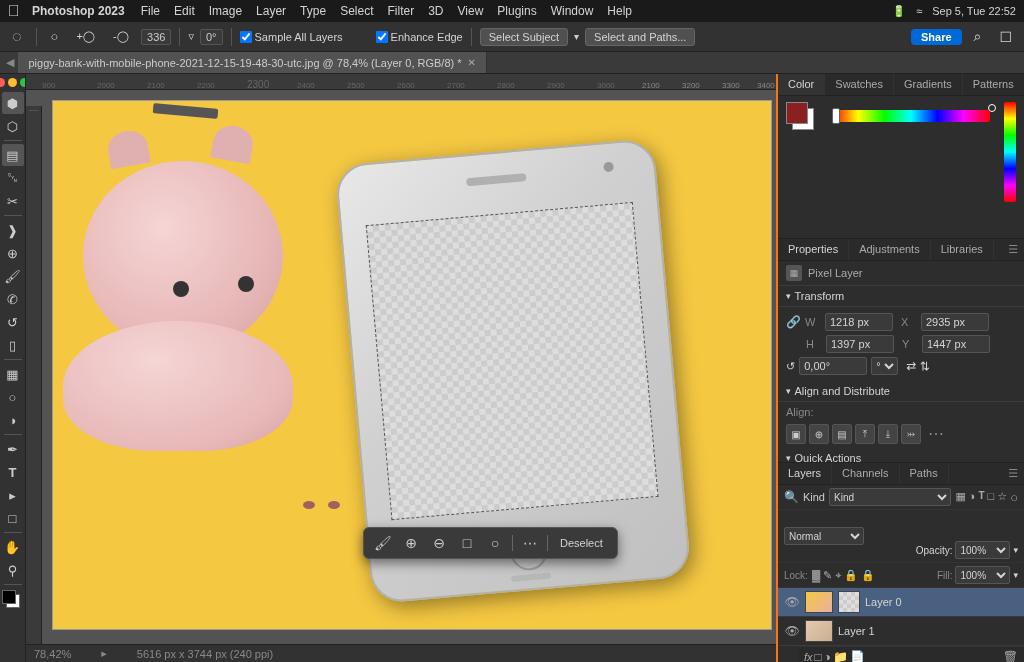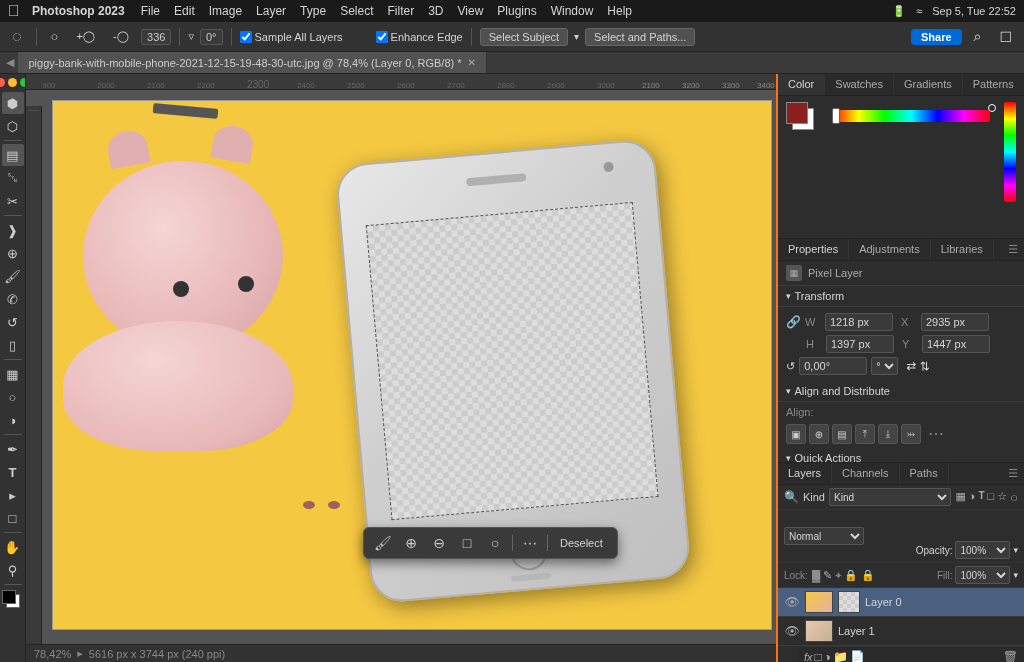--- a/index.html
+++ b/index.html
@@ -188,21 +188,21 @@
     .float-sep { width: 1px; height: 16px; background: #666; }
     .deselect-btn {
       background: transparent; border: none; color: #d4d4d4;
       font-size: 11px; cursor: pointer; padding: 2px 6px; border-radius: 3px;
     }
 
     
     #statusbar {
       height: 18px; background: #323232; border-top: 1px solid #222;
       display: flex; align-items: center; padding: 0 8px;
-      font-size: 11px; color: #888;
+      font-size: 11px; color: #888; gap: 24px;
     }
 
     
     #right-panel {
       width: 248px; background: #2d2d2d; border-left: 2px solid #f97316;
       display: flex; flex-direction: column; flex-shrink: 0;
     }
     #color-panel {
       height: 165px; border-bottom: 1px solid #222; padding: 0;
     }

